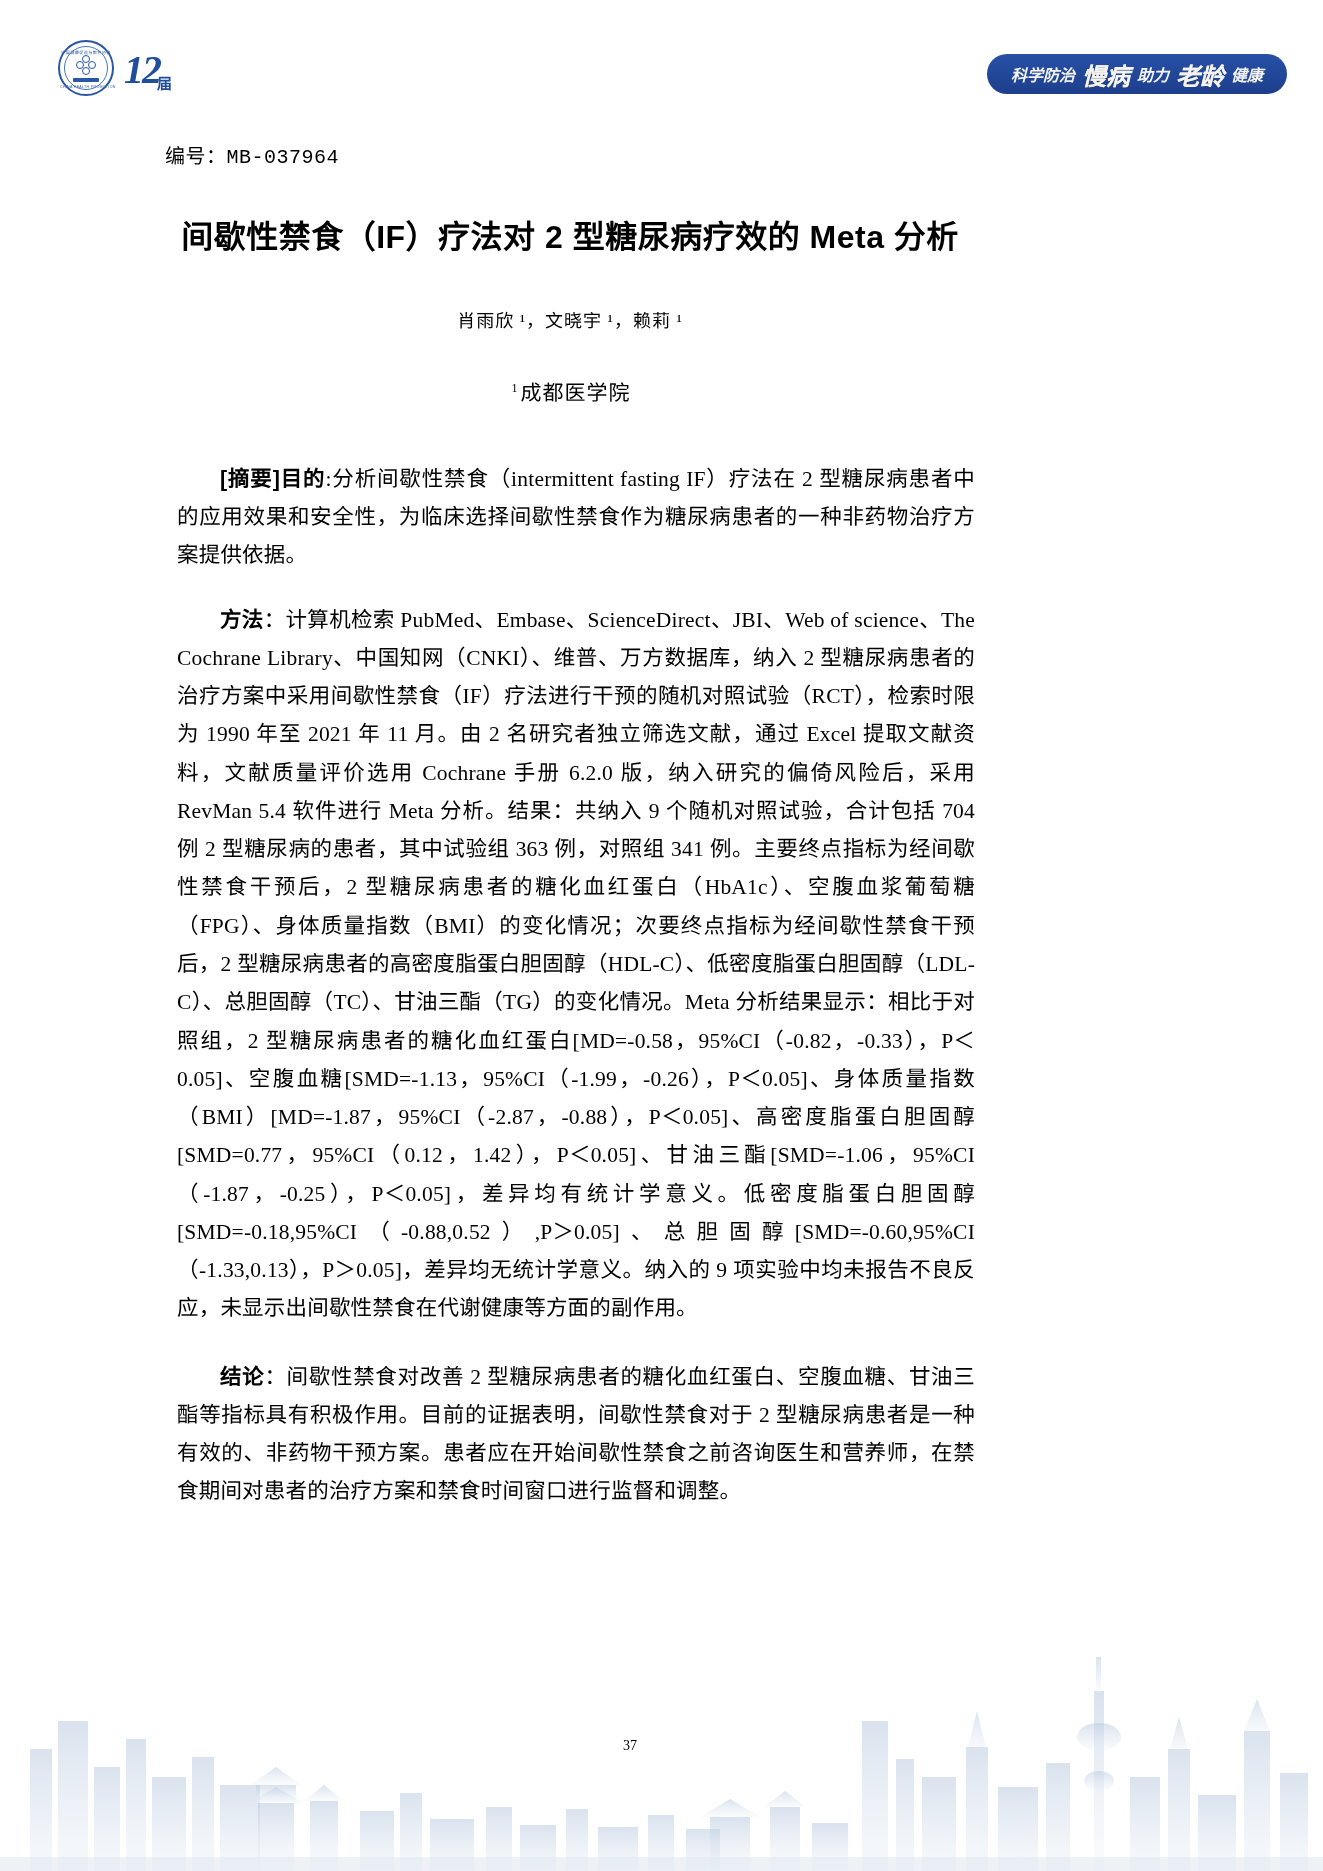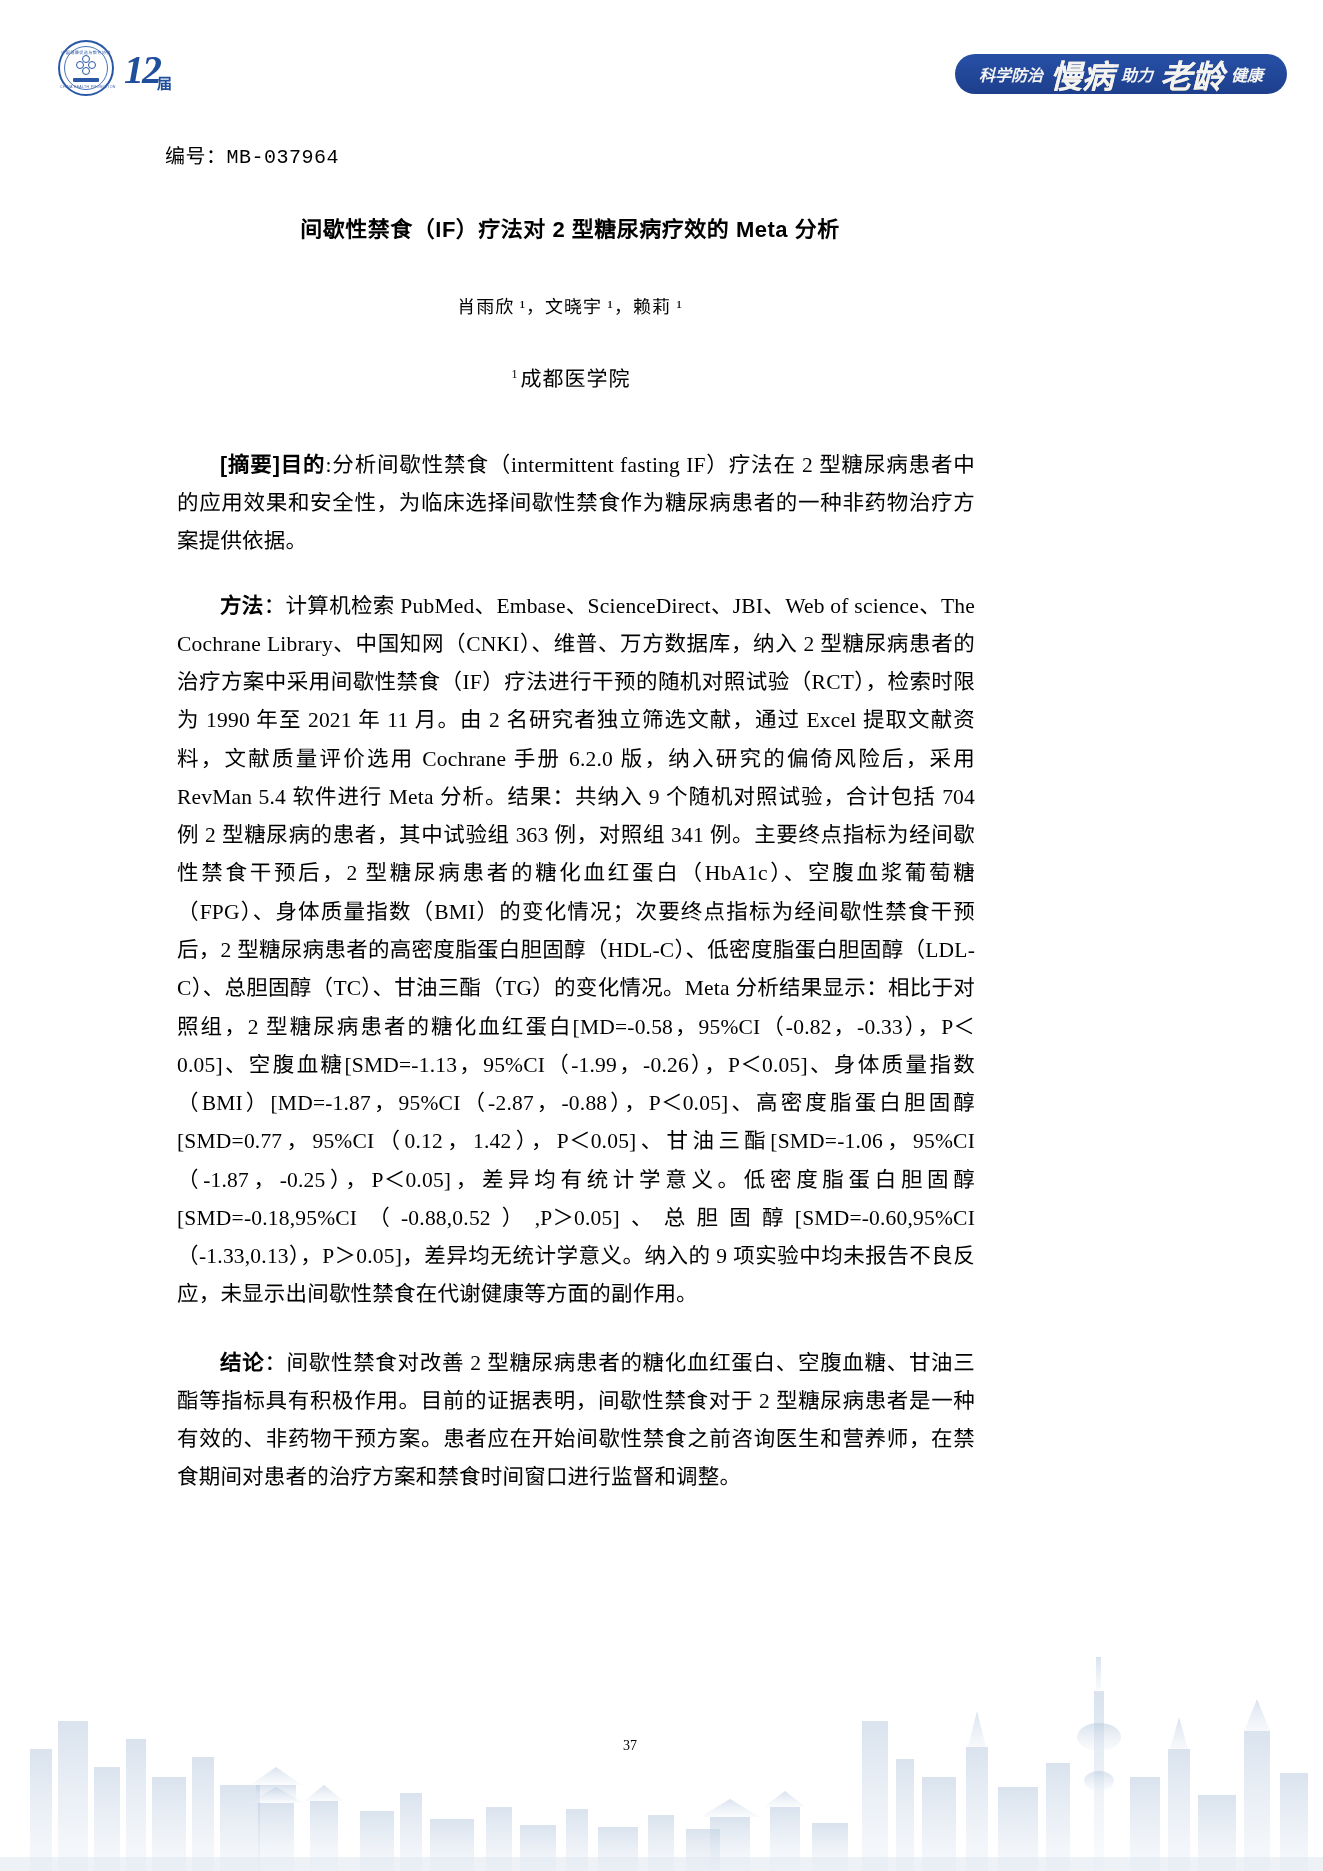--- a/index.html
+++ b/index.html
@@ -141,21 +141,21 @@
   }
   .slogan-pill span {
     font-family: "Liberation Sans", sans-serif;
     font-style: italic;
     font-weight: bold;
     color: #f3f3f3;
     white-space: nowrap;
   }
   .slogan-small { font-size: 16px; }
   .slogan-big {
-    font-size: 32px;
+    font-size: 24px;
     background: linear-gradient(180deg, #fff6d0 0%, #e0b44a 100%);
     -webkit-background-clip: text;
     background-clip: text;
     color: #ecc75e;
   }
 
   
   .content {
     position: absolute;
     left: 165px;
@@ -171,21 +171,21 @@
   }
   .doc-number .label {
     font-family: "Liberation Sans", sans-serif;
     font-size: 20px;
   }
 
   .title {
     text-align: center;
     font-family: "Liberation Sans", sans-serif;
     font-weight: bold;
-    font-size: 22px;
+    font-size: 32px;
     letter-spacing: .5px;
     margin: 0 0 46px 0;
     line-height: 1.4;
   }
 
   .authors {
     text-align: center;
     font-size: 18px;
     letter-spacing: 1px;
     margin: 0 0 44px 0;

